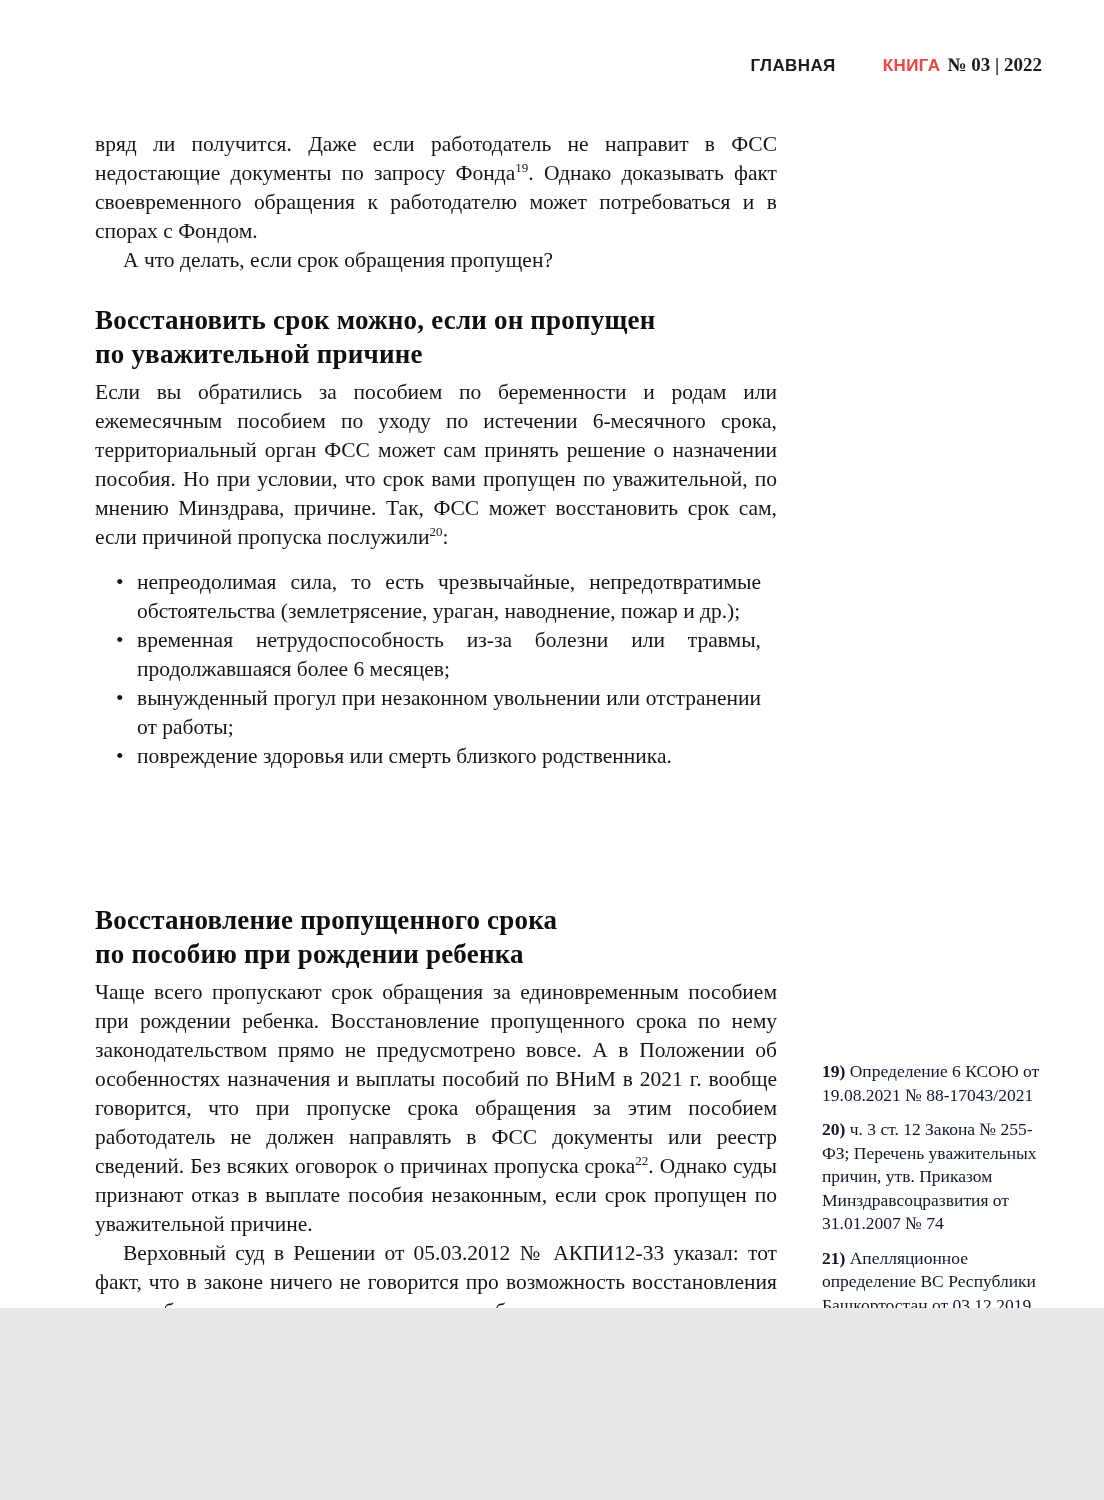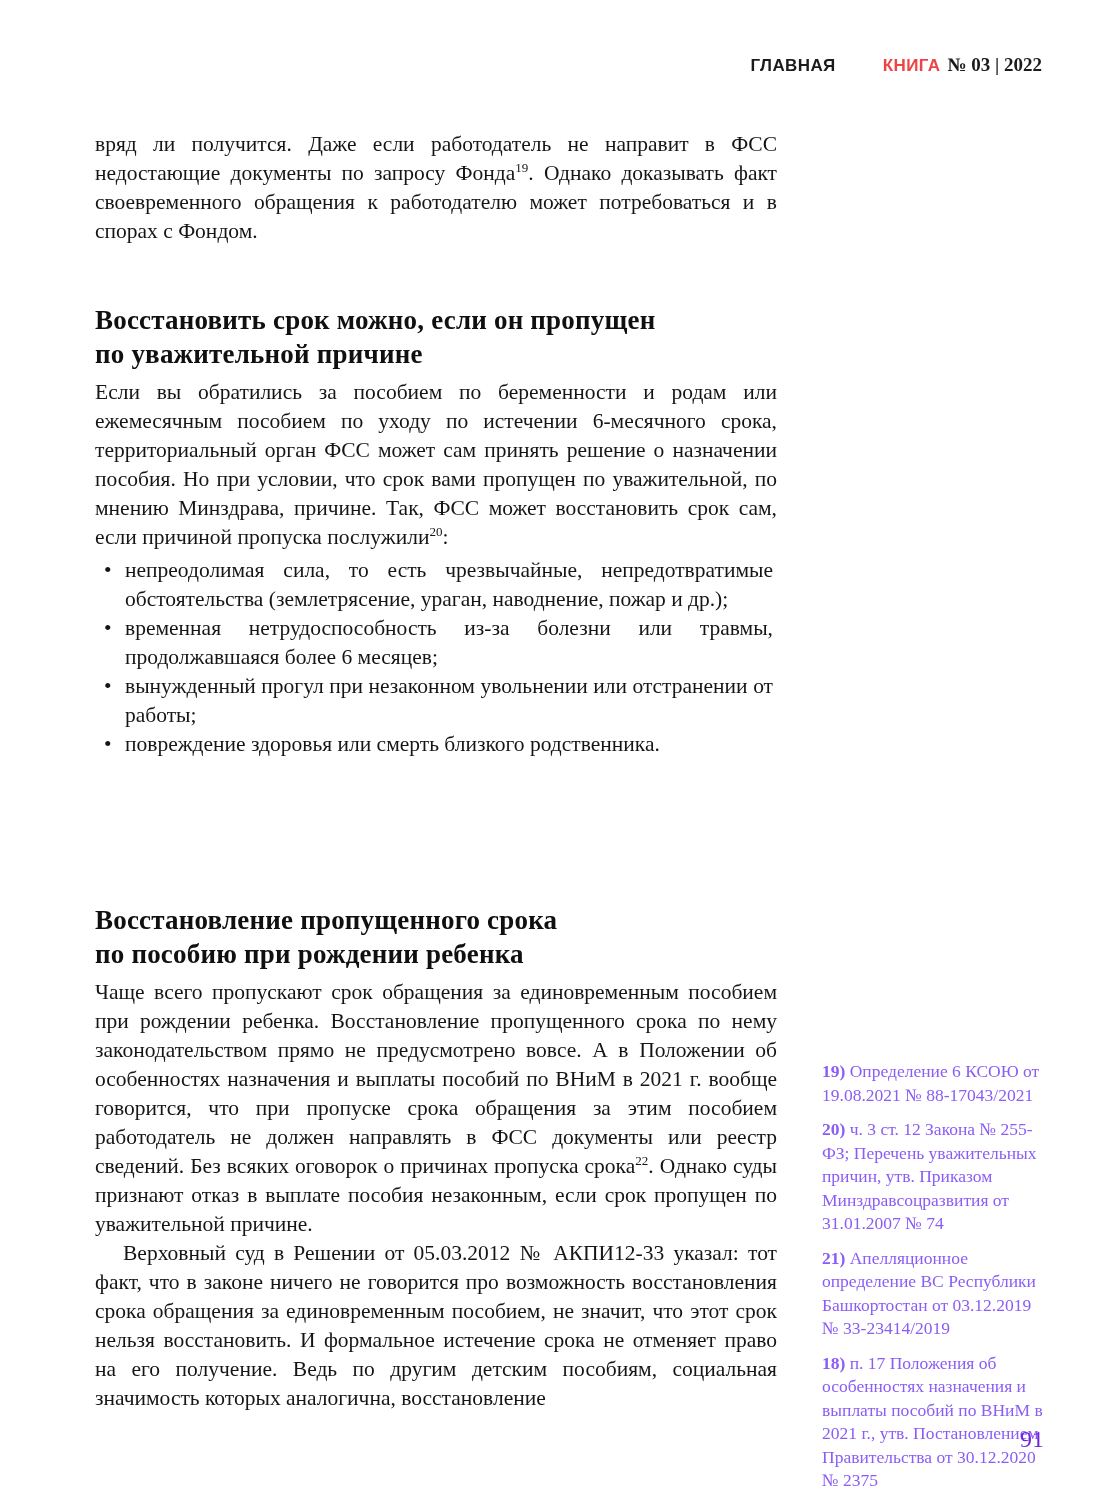--- a/index.html
+++ b/index.html
@@ -1,18 +1,18 @@
 <!DOCTYPE html>
 <html lang="ru"><head>
 <meta charset="utf-8">
 <style>
   html,body{margin:0;padding:0;background:#e8e8e8;}
   .page{
     position:relative;
-    width:1104px;height:1500px;
+    width:1104px;height:1308px;
     margin:0 auto;
     background:#ffffff;
     overflow:hidden;
     font-family:"Liberation Serif", serif;
     color:#151515;
   }
   
   .masthead{
     position:absolute;top:54px;right:62px;
     display:flex;align-items:baseline;gap:7px;
@@ -42,21 +42,21 @@
   }
   p.body-p.indent{text-indent:28px;}
   h2.sec-head{
     margin:0;
     font-size:27px;line-height:34px;
     font-weight:700;color:#101010;
     white-space:pre-line;
     letter-spacing:.2px;
   }
   ul.bullets{
-    margin:4px;padding:0;list-style:none;
+    margin:16px;padding:0;list-style:none;
   }
   ul.bullets li{
     position:relative;
     margin:0;padding:0 0 0 26px;
     font-size:21.5px;line-height:29px;
     text-align:justify;
   }
   ul.bullets li::before{
     content:"\2022";
     position:absolute;left:5px;top:0;
@@ -66,21 +66,21 @@
     font-size:13px;line-height:0;
     vertical-align:super;letter-spacing:0;
   }
   
   .footnotes{
     position:absolute;left:822px;top:1060px;width:226px;
   }
   .footnote{
     margin:0 0 11px 0;
     font-size:17.5px;line-height:23.5px;
-    text-align:left;color:#8b5cf6;
+    text-align:left;color:#0f172a;
   }
   .footnote b{font-weight:700;}
   
   .pagenum{
     position:absolute;right:60px;top:1426px;
     font-size:24px;color:#6d28d9;
   }
 </style>
 </head>
 <body>
@@ -88,20 +88,21 @@
 <div class="page">
 
   <div class="masthead">
     <span class="brand brand-black">ГЛАВНАЯ</span>
     <span class="brand brand-purple">КНИГА</span>
     <span class="issue">№ 03 | 2022</span>
   </div>
 
   <div class="col intro">
       <p class="body-p">вряд ли получится. Даже если работодатель не направит в ФСС недостающие документы по запросу Фонда<sup class="fn-ref">19</sup>. Однако доказывать факт своевременного обращения к работодателю может потребоваться и в спорах с Фондом.</p>
+      <p class="body-p indent">А что делать, если срок обращения пропущен?</p>
     </div>
 
   <h2 class="col sec-head sec1-head">Восстановить срок можно, если он пропущен
 по уважительной причине</h2>
   <div class="col sec1-body">
       <p class="body-p">Если вы обратились за пособием по беременности и родам или ежемесячным пособием по уходу по истечении 6-месячного срока, территориальный орган ФСС может сам принять решение о назначении пособия. Но при условии, что срок вами пропущен по уважительной, по мнению Минздрава, причине. Так, ФСС может восстановить срок сам, если причиной пропуска послужили<sup class="fn-ref">20</sup>:</p>
       <ul class="bullets">
         <li>непреодолимая сила, то есть чрезвычайные, непредотвратимые обстоятельства (землетрясение, ураган, наводнение, пожар и др.);</li>
         <li>временная нетрудоспособность из-за болезни или травмы, продолжавшаяся более 6 месяцев;</li>
         <li>вынужденный прогул при незаконном увольнении или отстранении от работы;</li>

